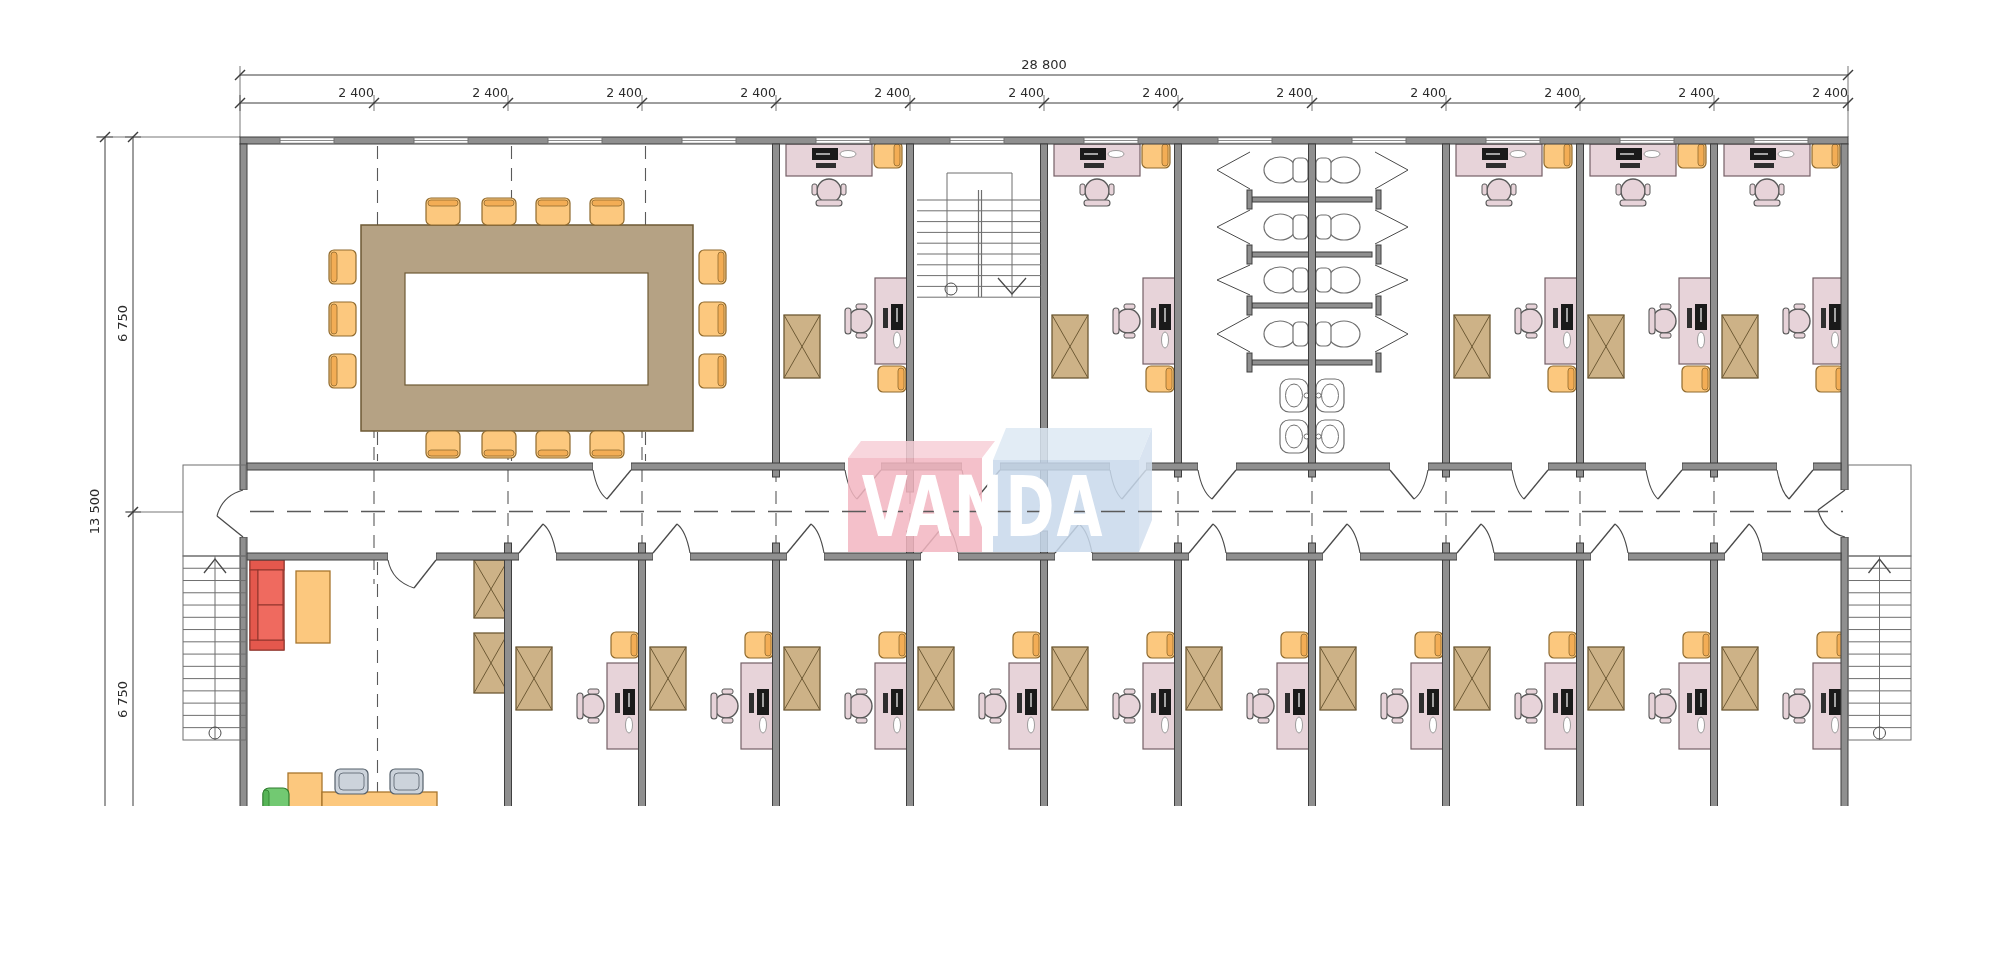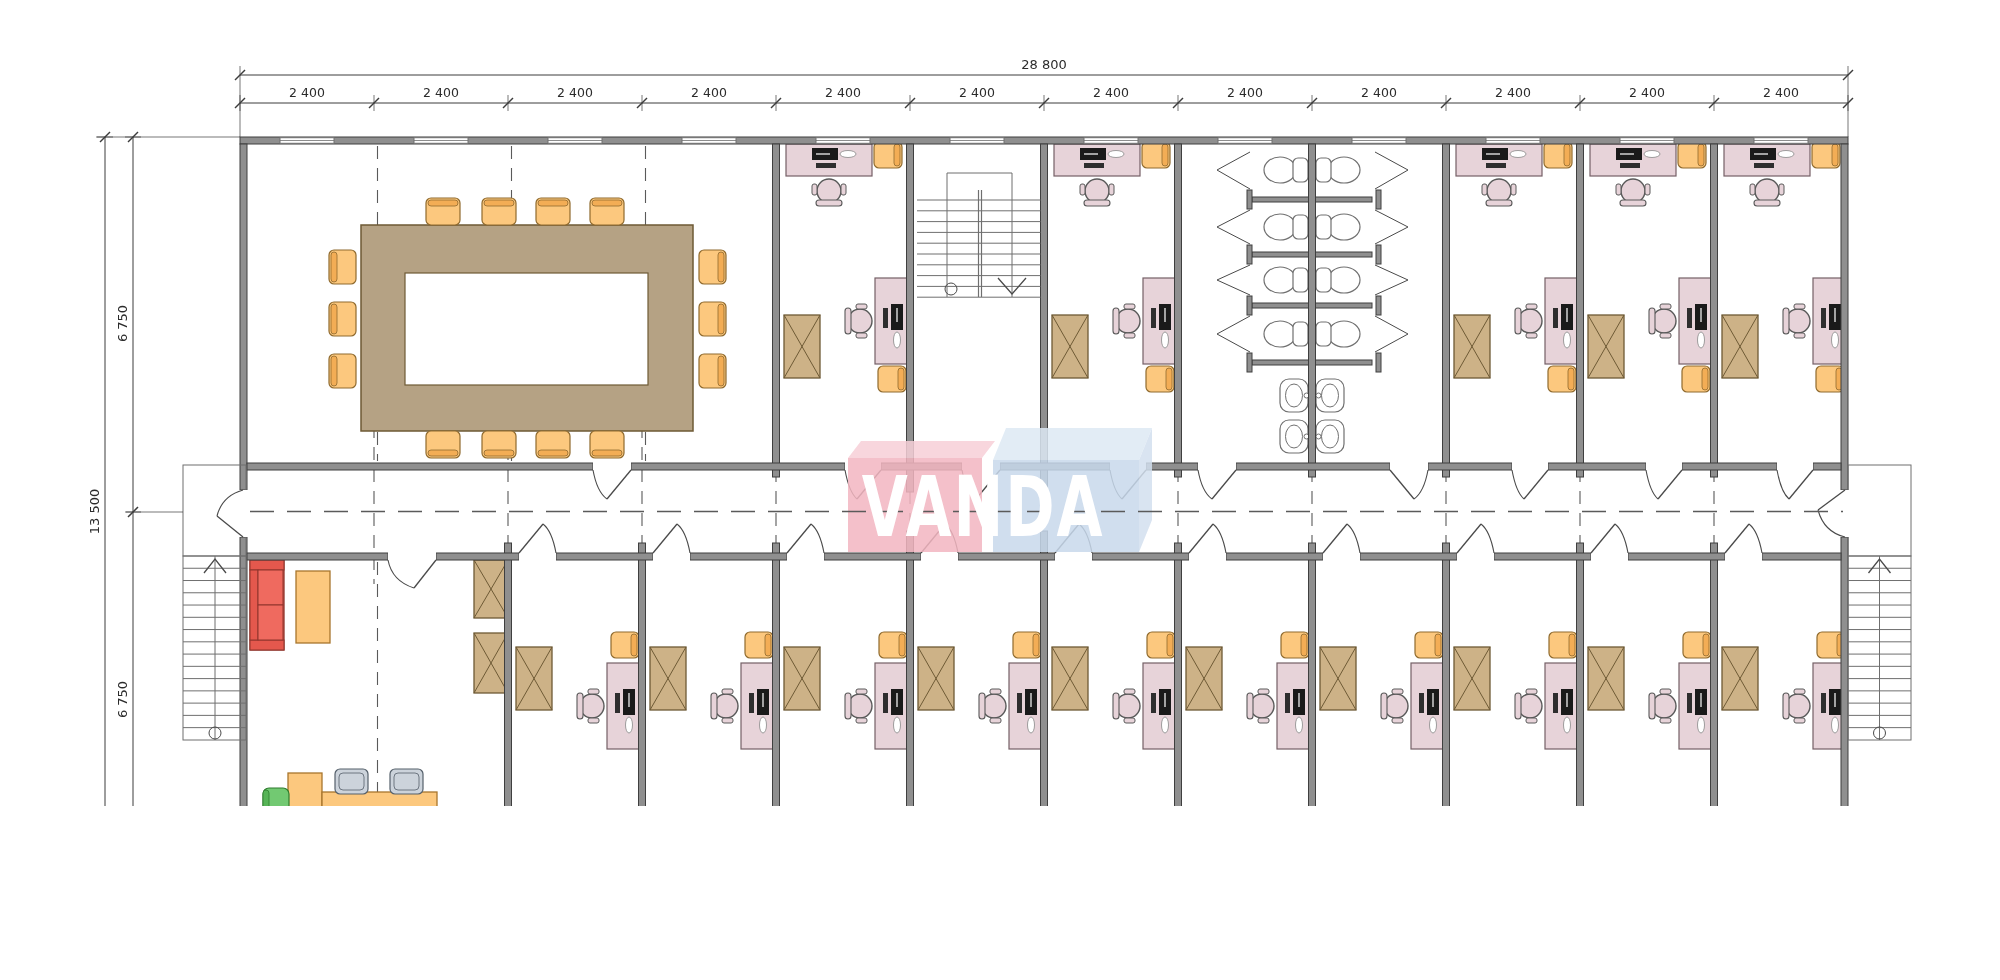--- a/index.html
+++ b/index.html
@@ -1,21 +1,21 @@
 <!DOCTYPE html>
 <html><head>
 <meta charset="utf-8">
 <style>
   html,body{margin:0;padding:0;background:#ffffff;}
   .stage{position:relative;width:2000px;height:806px;background:#ffffff;overflow:hidden;
          font-family:"DejaVu Sans","Liberation Sans",sans-serif;}
   svg{position:absolute;left:0;top:0;z-index:1;}
   .dim{position:absolute;font-size:13px;color:#2b2b2b;white-space:nowrap;z-index:2;}
   .dim.rot{transform:rotate(-90deg);transform-origin:center center;}
-  .mod-label{position:absolute;top:85px;width:134px;text-align:center;font-size:12.5px;color:#2b2b2b;}
+  .mod-label{position:absolute;top:85px;width:134px;text-align:right;font-size:12.5px;color:#2b2b2b;}
   #logo-text{position:absolute;left:848px;top:470px;width:270px;height:74px;z-index:3;
              display:flex;align-items:center;justify-content:center;
              font-weight:bold;font-size:64px;letter-spacing:2px;color:#ffffff;
              transform:scale(.93,1.30);}
 </style>
 </head>
 <body>
 
 <div class="stage">
   <svg id="plan" width="2000" height="980" viewBox="0 0 2000 980">

